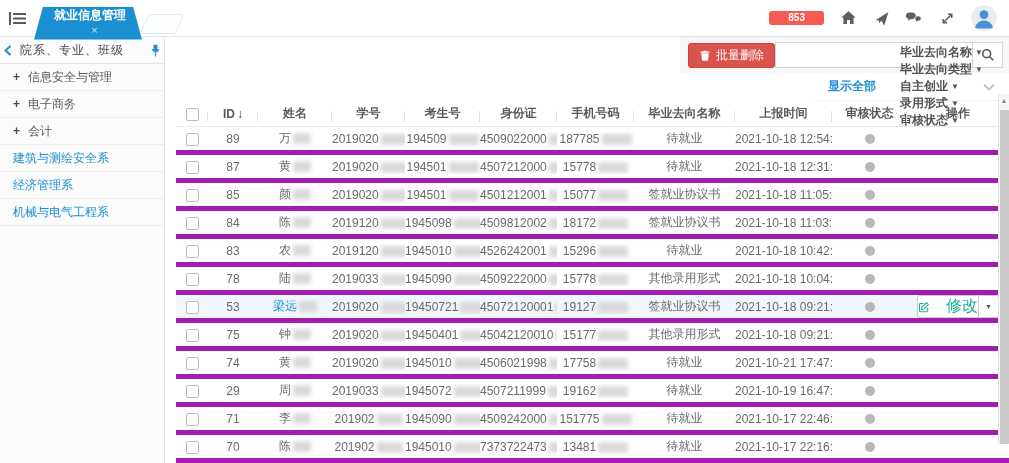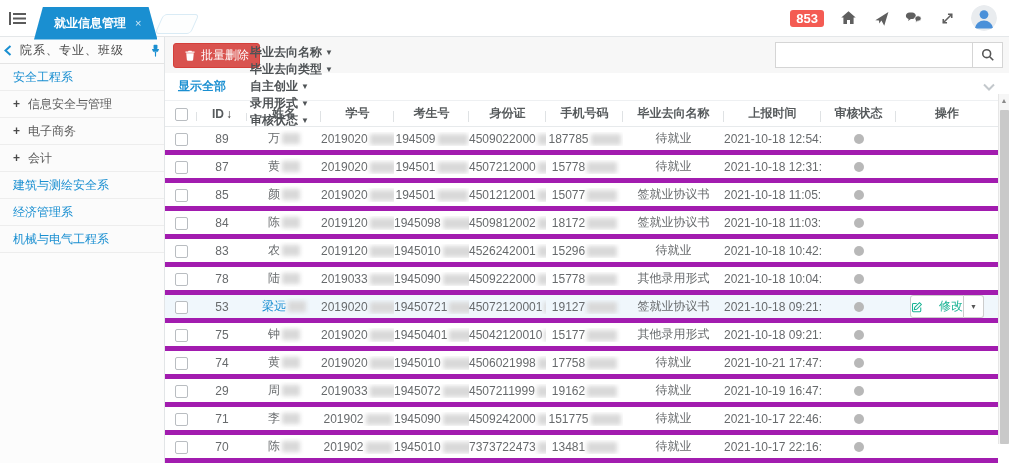--- a/index.html
+++ b/index.html
@@ -5,45 +5,45 @@
   * { margin:0; padding:0; box-sizing:border-box; }
   html,body { width:1009px; height:463px; overflow:hidden;
     font-family:"Liberation Sans","DejaVu Sans",sans-serif; font-size:12px; color:#676a6c; background:#fff; }
   .app { position:relative; width:1009px; height:463px; }
 
   
   .topbar { height:37px; display:flex; align-items:center; border-bottom:1px solid #e4e7e9; background:#fff; }
   .toggle-btn { width:34px; display:flex; justify-content:center; cursor:pointer; }
   .tab { position:relative; height:33px; margin-top:10px; display:flex; align-items:center;
     background:var(--accent); color:#fff; font-weight:bold; padding:0 16px 0 20px;
-    clip-path:polygon(9px 0, calc(100% - 9px) 0, 100% 100%, 0 100%); }
+    clip-path:polygon(9px 0, calc(100% - 9px) 0, 100% 100%, 0 100%);flex-direction:column; }
   .tab .close-x { margin-left:9px; font-weight:normal; font-size:11px; color:#cfe9f7; cursor:pointer; }
   .ghost-tab { width:36px; height:20px; border:1px solid #d9ebf5; background:#fdfefe; border-radius:4px;
     transform:skewX(-24deg); margin:12px 0 0 2px; }
   .topbar-spacer { flex:1; }
   .top-icons { display:flex; align-items:center; gap:15px; margin-right:12px; }
-  .badge { background:var(--badge); color:#fff; font-size:13px; font-weight:bold;
-    padding:2px 6px; border-radius:3px; line-height:1; cursor:pointer; }
+  .badge { background:var(--badge); color:#fff; font-size:10px; font-weight:bold;
+    padding:2px 19px; border-radius:3px; line-height:1; cursor:pointer; }
   .tbi { width:18px; height:18px; display:flex; align-items:center; justify-content:center; cursor:pointer; }
   .avatar { width:26px; height:26px; border-radius:50%; overflow:hidden; cursor:pointer; }
 
   
   .app-body { display:flex; height:426px; }
   .sidebar { width:165px; background:#fcfcfc; border-right:1px solid #e2e5e7; flex:none; }
   .side-header { height:27px; display:flex; align-items:center; border-bottom:1px solid #e4e4e4; padding:0 2px; }
   .side-header .chev { color:var(--accent); margin:0 8px 0 2px; cursor:pointer; display:flex; }
   .side-header .title { color:#494949; letter-spacing:1px; flex:1; }
   .pin { cursor:pointer; display:flex; }
   .side-item { height:27px; display:flex; align-items:center; padding-left:13px;
     border-bottom:1px solid #ededed; cursor:pointer; background:#fbfbfb; }
   .side-item.dept { color:var(--accent); }
   .side-item.major { color:#5a5a5a; }
   .side-item .plus { font-weight:bold; color:#4a4a4a; margin-right:8px; font-size:12px; }
 
-  .main { flex:1; display:flex; flex-direction:column; background:#fff; }
+  .main { flex:1; display:flex; flex-direction:column; background:#fff;align-items:flex-end; }
 
   
   .toolbar { height:36px; background:#f7f7f7; display:flex; align-items:center; }
   .btn-danger { display:flex; align-items:center; gap:5px; background:var(--danger); color:#fff;
     border:1px solid #d43f3a; border-radius:3px; height:25px; padding:0 10px; margin-left:8px;
     font-size:12px; cursor:pointer; font-family:inherit; }
   .search-wrap { margin-left:auto; margin-right:6px; display:flex; height:26px; background:#fff;
     border:1px solid #d5d5d5; }
   .search-input { border:none; outline:none; width:196px; padding:0 8px; font-family:inherit; font-size:12px; }
   .search-btn { width:30px; border:none; border-left:1px solid #d5d5d5; background:#fff;
@@ -70,21 +70,21 @@
     display:inline-block; vertical-align:middle; cursor:pointer; }
   .sort-arrow { font-weight:bold; color:#333; margin-left:2px; }
   .tr.selected { background:#f0f7fc; }
   .tr.selected .name-text { color:var(--accent); cursor:pointer; }
   .redact { display:inline-block; height:11px; border-radius:1px; background:#d9d9d9;
     filter:blur(2px); vertical-align:middle; margin-left:2px; }
   .r18{width:18px}.r26{width:26px}.r30{width:30px}
   .dot { width:10px; height:10px; border-radius:50%; background:var(--dot); display:inline-block; vertical-align:middle; }
   .btn-group { display:inline-flex; height:23px; }
   .btn-edit { display:flex; align-items:center; gap:16px; background:#fff; border:1px solid #ccc;
-    border-radius:3px 0 0 3px; color:var(--success); padding:0 0; font-size:12px; cursor:pointer; font-family:inherit; }
+    border-radius:3px 0 0 3px; color:var(--success); padding:0 0; font-size:16px; cursor:pointer; font-family:inherit; }
   .btn-caret { background:#fff; border:1px solid #ccc; border-left:none; border-radius:0 3px 3px 0;
     width:20px; font-size:7px; color:#555; cursor:pointer; }
 
   
   .vscroll { position:absolute; top:-7px; right:0; width:11px; height:350px; background:#f6f6f6;
     border-left:1px solid #e6e6e6; }
   .vs-up { height:12px; display:flex; align-items:center; justify-content:center; font-size:7px;
     color:#8a8a8a; cursor:pointer; }
   .vs-thumb { position:absolute; top:16px; left:1px; width:9px; bottom:0; background:#c9c9c9;
     border-radius:1px; cursor:pointer; }
@@ -160,24 +160,20 @@
           <svg width="13" height="15" viewBox="0 0 16 16">
             <g fill="#1a8fd1">
               <rect x="5.6" y="0.8" width="4.8" height="5.4" rx="1"></rect>
               <path d="M3.6 6.2h8.8l-1.4 3.4H5z"></path>
               <rect x="7.3" y="9.6" width="1.4" height="6" rx="0.7"></rect>
             </g>
           </svg>
         </span>
       </div>
       <div id="side-items">
-  <div class="side-item dept">
-
-    <span class="side-label">安全工程系</span>
-  </div>
 
 
   <div class="side-item major">
     <span class="plus" style="display: inline;">+</span>
     <span class="side-label">信息安全与管理</span>
   </div>
 
   <div class="side-item major">
     <span class="plus" style="display: inline;">+</span>
     <span class="side-label">电子商务</span>

